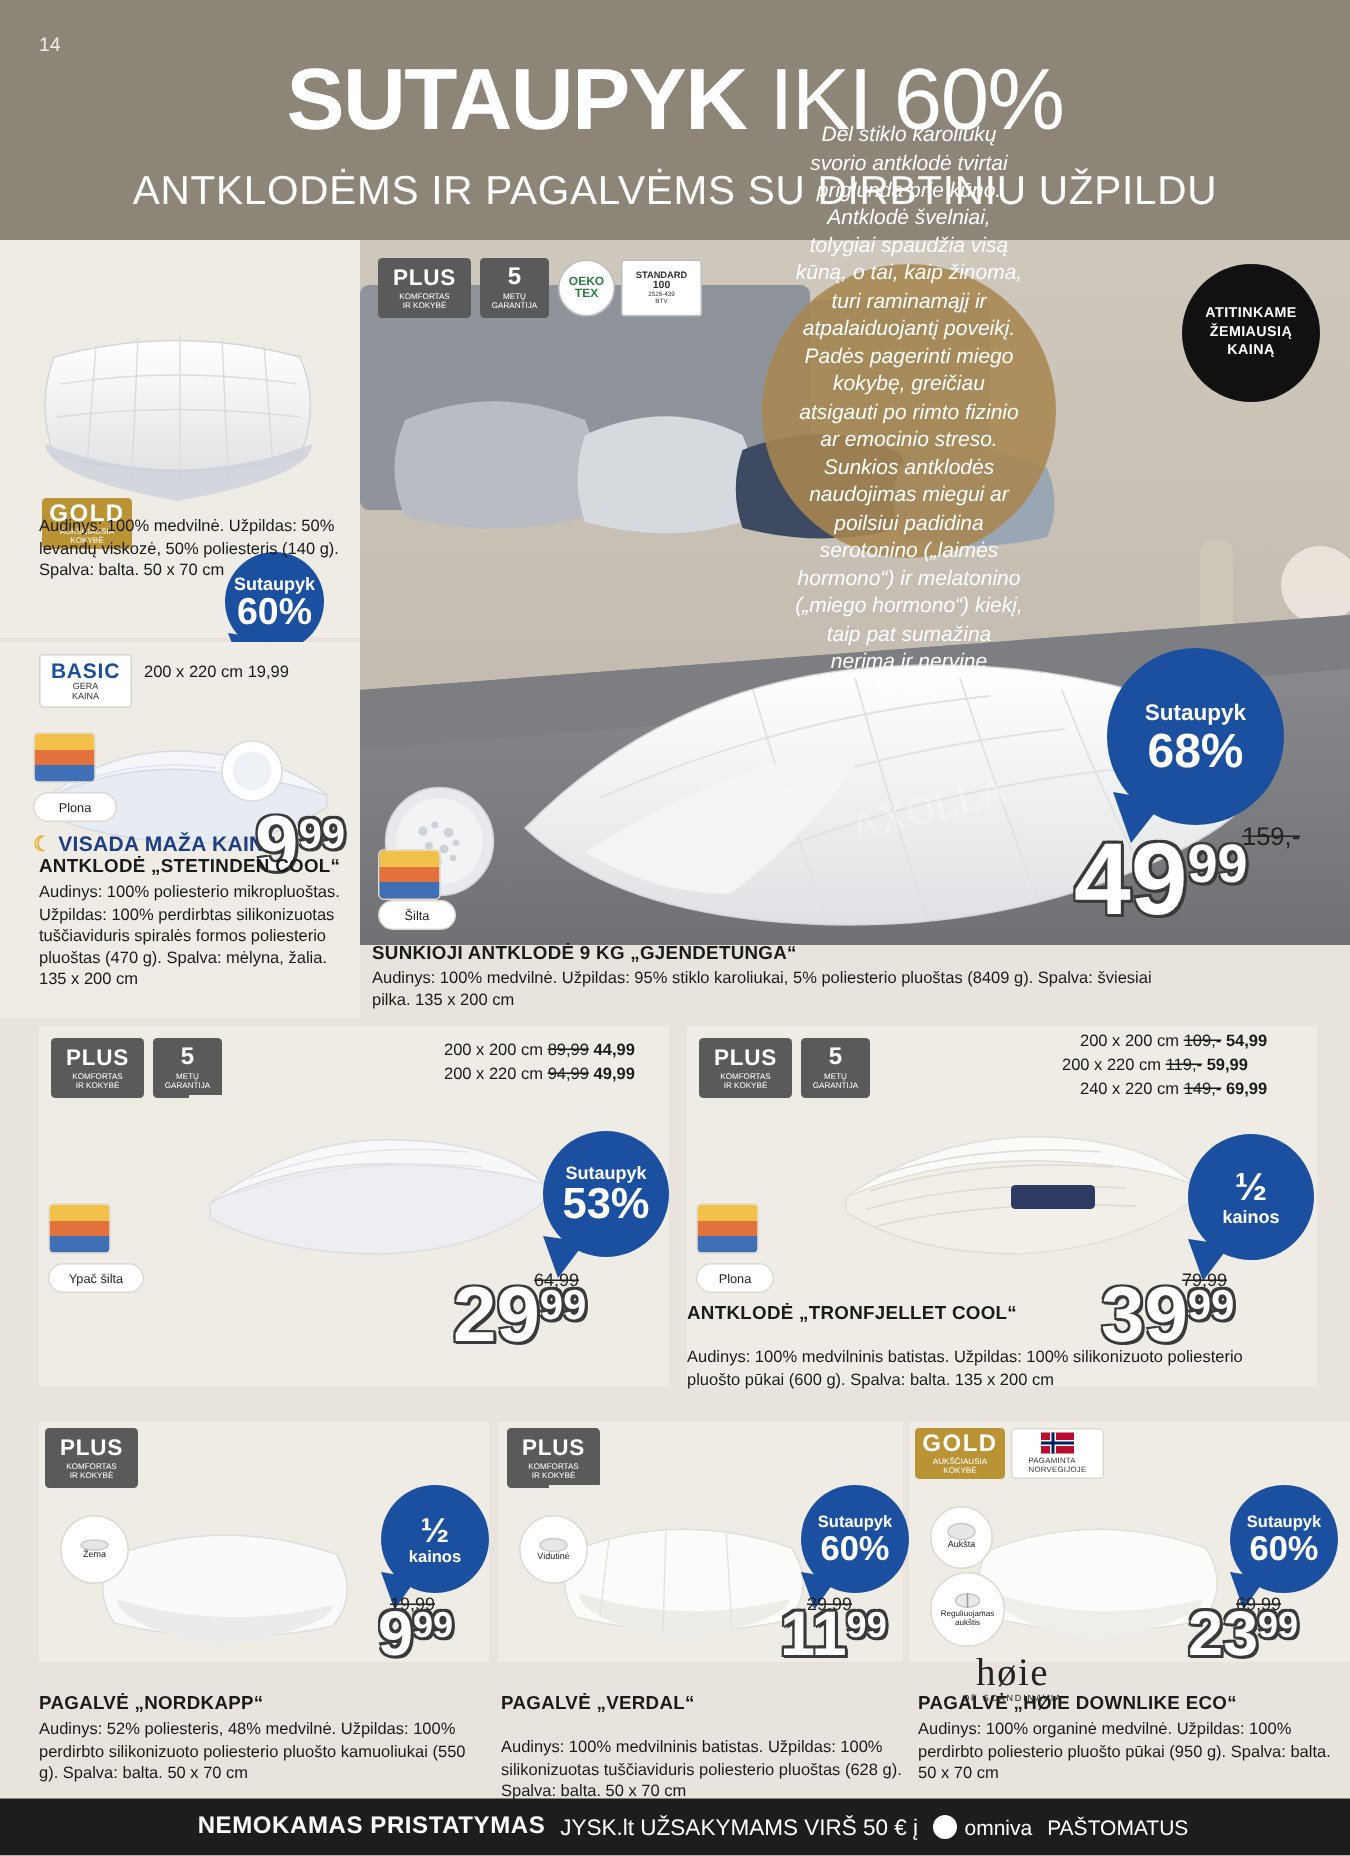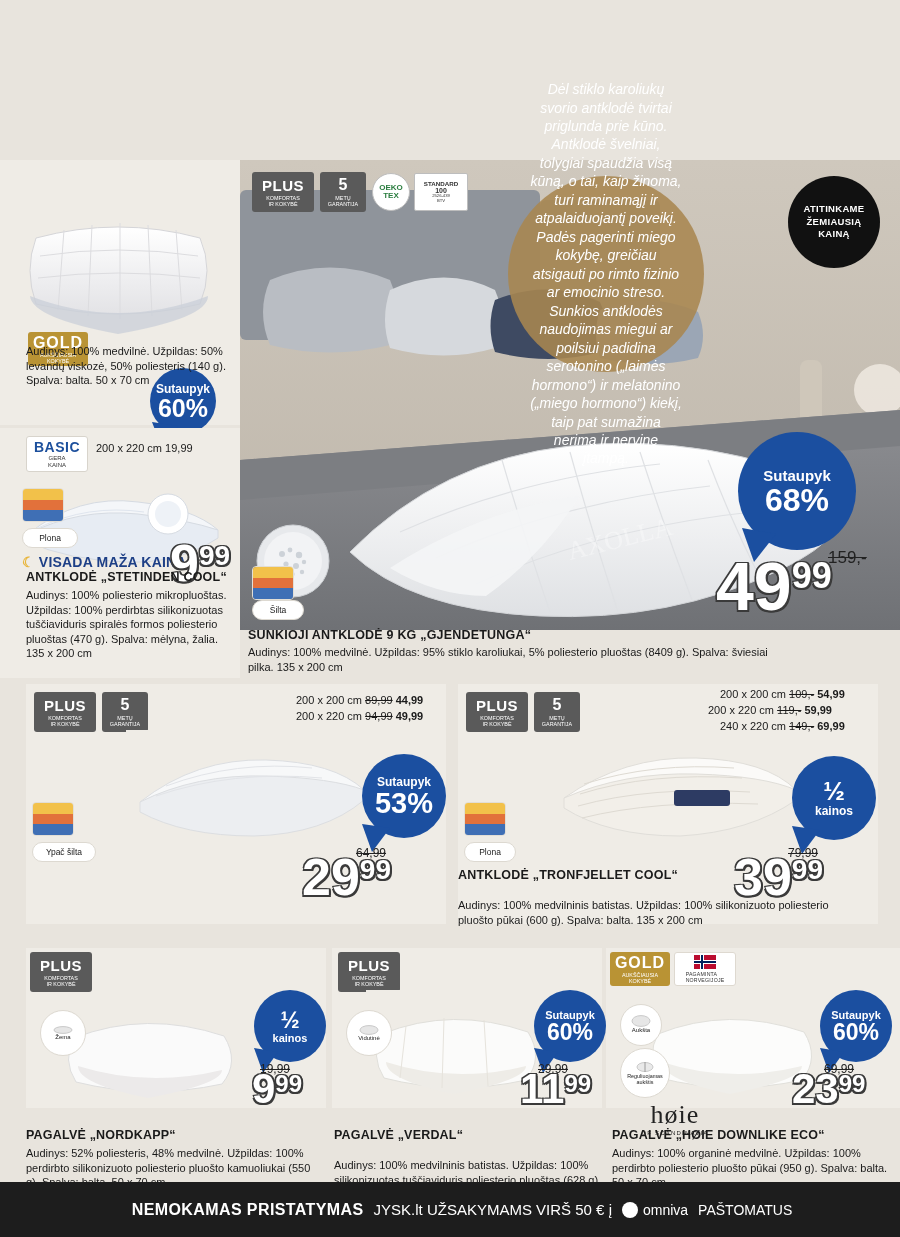--- a/index.html
+++ b/index.html
@@ -79,21 +79,21 @@
   .price .int { font-size:52px; line-height:.9; }
   .price .dec { font-size:28px; line-height:1; margin-top:2px; }
   .price.big .int { font-size:68px; }
   .price.big .dec { font-size:36px; }
   .oldprice { position:absolute; font-size:12px; color:#222; text-decoration:line-through; }
   .oldprice.big { font-size:17px; }
   .varline { position:absolute; font-size:11px; color:#1a1a1a; }
   .varline b { font-weight:bold; }
 
   
-  .footer { position:absolute; left:0; bottom:0; width:900px; height:55px; background:#1d1d1d; color:#fff;
+  .footer { position:absolute; left:0; bottom:0; width:900px; height:38px; background:#1d1d1d; color:#fff;
             display:flex; align-items:center; justify-content:center; gap:10px;padding-left:24px; }
   .footer .f1 { font-size:16px; font-weight:bold; letter-spacing:.4px; }
   .footer .f2 { font-size:15px; }
   .footer .omn { display:flex; align-items:center; gap:5px; }
   .footer .omn .dot { width:16px; height:16px; border-radius:50%; background:#fff; }
   .footer .f3 { font-size:14px; }
 
   
   .info-circle {
     position:absolute; border-radius:50%;
@@ -133,20 +133,28 @@
               font-size:8.5px; color:#222; padding:0 8px; }
   .circ-tag { position:absolute; background:#fff; border:1px solid #ddd9d1; border-radius:50%;
               width:46px; height:46px; display:flex; flex-direction:column; align-items:center;
               justify-content:center; font-size:6px; color:#222; text-align:center; line-height:1.2; }
 </style>
 </head>
 <body>
 
 <div class="page">
 
+  <div class="header">
+    <div class="page-num">14</div>
+    <div class="h-line1">
+      <span class="bold">SUTAUPYK</span>
+      <span class="light">IKI 60%</span>
+    </div>
+    <div class="h-line2">ANTKLODĖMS IR PAGALVĖMS SU DIRBTINIU UŽPILDU</div>
+  </div>
 
   <div class="panel" style="left:0; top:160px; width:240px; height:265px;">
     <div class="photo" style="left:18px; top:40px; width:200px; height:140px;">
       <svg width="200" height="140" viewBox="0 0 200 140">
         <defs>
           <linearGradient id="pg1" x1="0" y1="0" x2="0" y2="1">
             <stop offset="0%" stop-color="#ffffff"></stop>
               <stop offset="100%" stop-color="#e3e3e6"></stop>
           </linearGradient>
         </defs>

